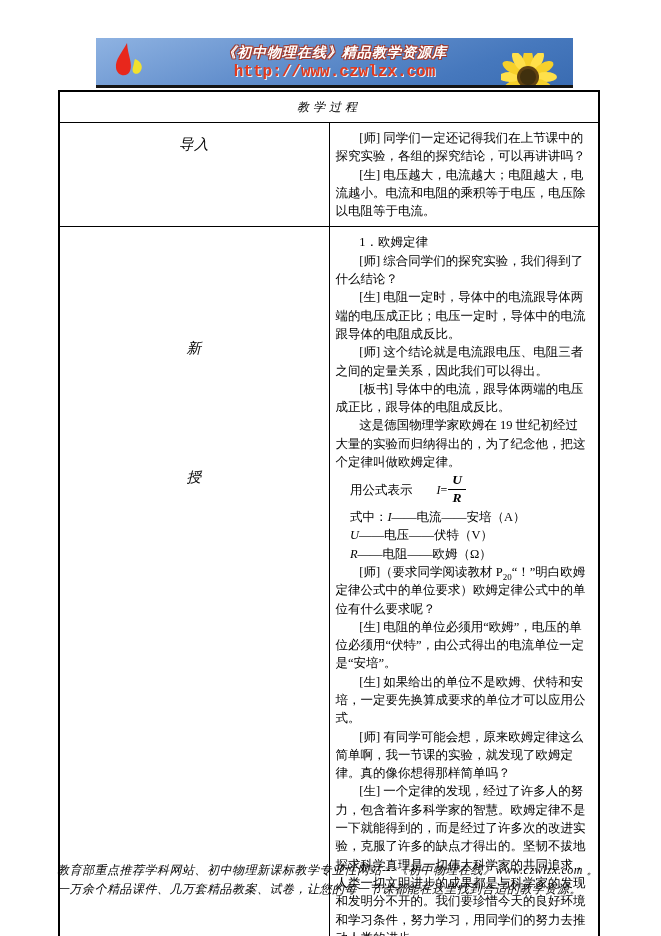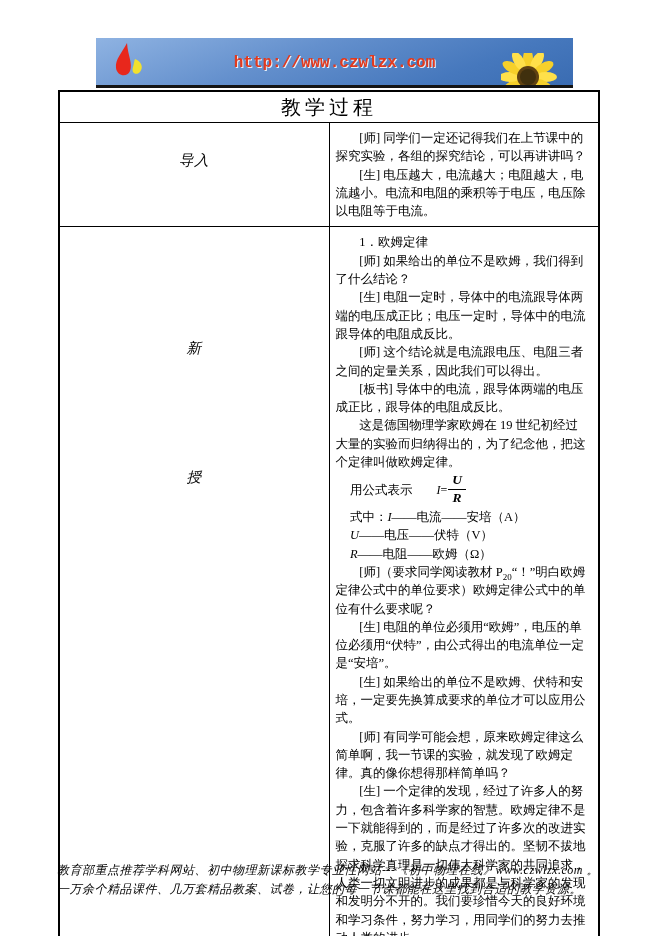--- a/index.html
+++ b/index.html
@@ -31,26 +31,26 @@
     white-space:nowrap;
   }
   
   .doc-table{
     position:absolute;left:58px;top:90px;width:542px;
     border-collapse:collapse;border:2px solid #000;table-layout:fixed;
     font-size:12.5px;line-height:18.3px;
   }
   .doc-table th,.doc-table td{border:1px solid #000;}
   .doc-table th{
-    height:28px;font-weight:normal;font-size:20px;
+    height:28px;font-weight:normal;font-style:italic;font-size:12px;
     letter-spacing:4px;text-align:center;vertical-align:middle;
   }
   .label-cell{
     width:42px;text-align:center;vertical-align:top;
-    font-style:italic;font-size:14.5px;letter-spacing:1px;padding-top:28px;
+    font-style:italic;font-size:14.5px;letter-spacing:1px;padding-top:12px;
   }
   td.label-cell.v{padding-top:0;}
   td.label-cell.v .vwrap{display:flex;flex-direction:column;align-items:center;row-gap:110px;padding-top:112px;}
   .content-cell{padding:6px 8px 6px 6px;vertical-align:top;}
   tr.row-intro .content-cell{height:84px;}
   
   .blk{margin:0;}
   .para{text-indent:1.9em;}
   .unit-line{margin-left:1.15em;}
   .math-sym{font-style:italic;}
@@ -76,20 +76,21 @@
 <body>
 
 <div class="page">
 
   <div class="banner">
     <svg class="banner-logo" viewBox="0 0 34 40" xmlns="http://www.w3.org/2000/svg">
       <path d="M15,1 C10,11 3,17 4,26 C5,34 15,36 18,29 C21,22 16,14 15,1 Z" fill="#e8271c"></path>
       <path d="M23,17 C29,19 32,25 28,30 C24,34 19,31 21,25 C22,22 22,19 23,17 Z" fill="#f2e12e"></path>
     </svg>
     <div class="banner-text">
+      <div class="banner-title">《初中物理在线》精品教学资源库</div>
       <div class="banner-url">http://www.czwlzx.com</div>
     </div>
     <svg class="banner-sunflower" viewBox="0 0 58 44" xmlns="http://www.w3.org/2000/svg">
       <g>
         <ellipse cx="27" cy="6" rx="5" ry="11" fill="#f6d02a" transform="rotate(0 27 24)"></ellipse>
         <ellipse cx="27" cy="6" rx="5" ry="11" fill="#ffe04a" transform="rotate(30 27 24)"></ellipse>
         <ellipse cx="27" cy="6" rx="5" ry="11" fill="#f6d02a" transform="rotate(60 27 24)"></ellipse>
         <ellipse cx="27" cy="6" rx="5" ry="11" fill="#ffe04a" transform="rotate(90 27 24)"></ellipse>
         <ellipse cx="27" cy="6" rx="5" ry="11" fill="#f6d02a" transform="rotate(120 27 24)"></ellipse>
         <ellipse cx="27" cy="6" rx="5" ry="11" fill="#ffe04a" transform="rotate(150 27 24)"></ellipse>
@@ -121,21 +122,21 @@
         </tr>
         <tr class="row-new">
           <td class="label-cell v">
             <div class="vwrap">
               <span>新</span>
               <span>授</span>
             </div>
           </td>
           <td class="content-cell">
             <div class="blk para">1．欧姆定律</div>
-            <div class="blk para">[师] 如果给出的单位不是欧姆，我们得到了什么结论？</div>
+            <div class="blk para">[师] 综合同学们的探究实验，我们得到了什么结论？</div>
             <div class="blk para">[生] 电阻一定时，导体中的电流跟导体两端的电压成正比；电压一定时，导体中的电流跟导体的电阻成反比。</div>
             <div class="blk para">[师] 这个结论就是电流跟电压、电阻三者之间的定量关系，因此我们可以得出。</div>
             <div class="blk para">[板书] 导体中的电流，跟导体两端的电压成正比，跟导体的电阻成反比。</div>
             <div class="blk para">这是德国物理学家欧姆在 19 世纪初经过大量的实验而归纳得出的，为了纪念他，把这个定律叫做欧姆定律。</div>
             <div class="blk formula-row">
               <span class="f-lead">用公式表示</span>
               <span class="f-lhs"><i class="math-sym">I</i><span>=</span></span>
               <span class="frac">
                 <span class="frac-num">U</span>
                 <span class="frac-den">R</span>

